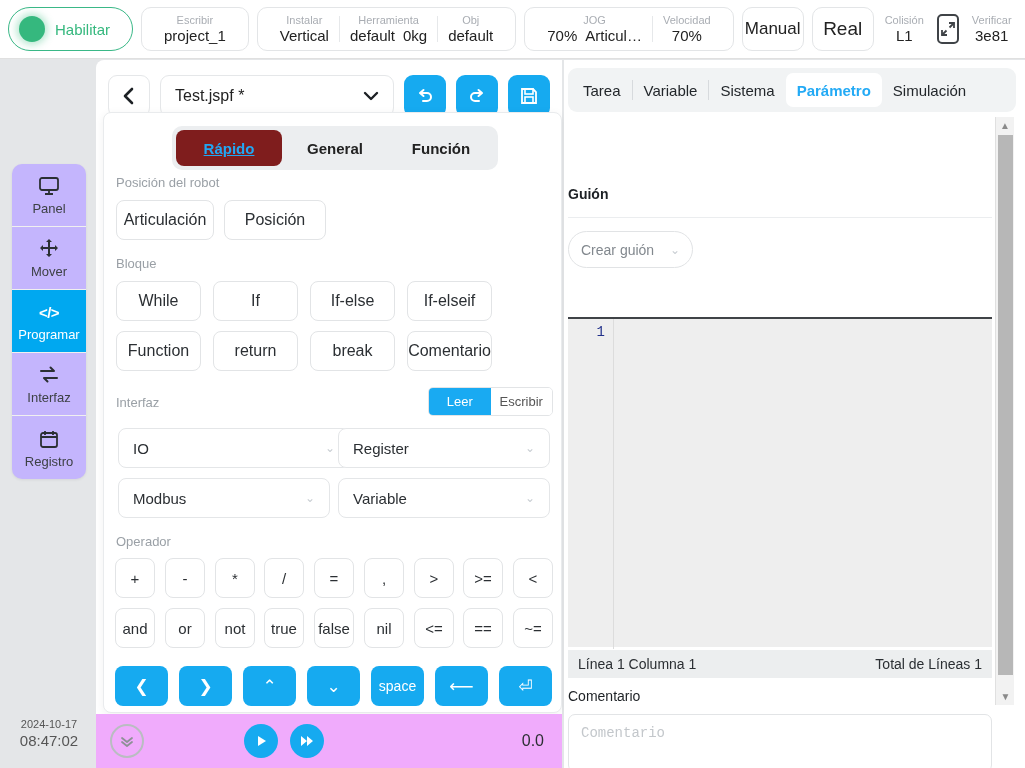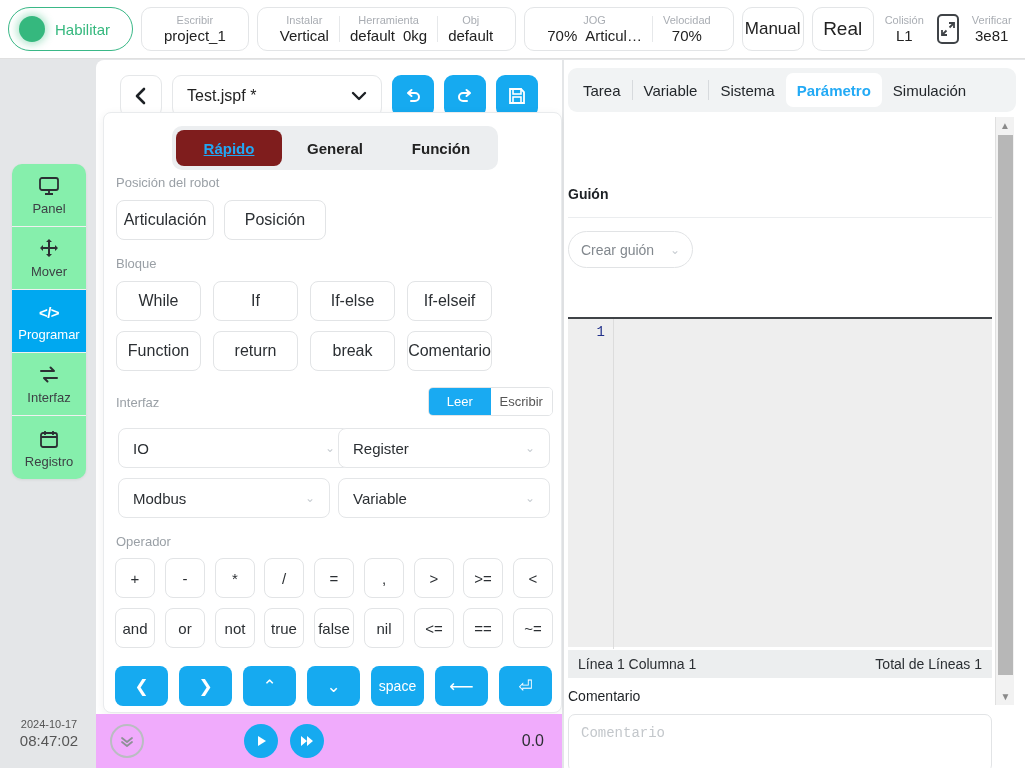--- a/index.html
+++ b/index.html
@@ -64,21 +64,21 @@
   .avatar {
     width: 40px; height: 40px; border-radius: 50%; background: #18aaf0;
     color: #fff; font-size: 15px;
     display: flex; align-items: center; justify-content: center;
     margin-left: 2px;
   }
 
   
   .sidebar {
     position: absolute; left: 12px; top: 164px; width: 74px;
-    background: #86efac; border-radius: 10px; overflow: hidden;
+    background: #c4b5fd; border-radius: 10px; overflow: hidden;
     box-shadow: 0 1px 3px rgba(0,0,0,0.07);
   }
   .side-item {
     height: 63px; display: flex; flex-direction: column;
     align-items: center; justify-content: center; gap: 3px;
     border-bottom: 1px solid #f0f0f0; color: #3d4145;
   }
   .side-item:last-child { border-bottom: none; }
   .side-item .lbl { font-size: 13px; white-space: nowrap; }
   .side-item.active { background: #00a8f0; color: #fff; }
@@ -93,21 +93,21 @@
   .clock .d { font-size: 11px; }
   .clock .t { font-size: 15px; }
 
   
   .center-panel {
     position: absolute; left: 96px; top: 60px; width: 466px; height: 708px;
     background: #fff; border-radius: 8px 0 0 0;
   }
   .file-row {
     position: absolute; left: 0; top: 8px; width: 466px; height: 56px;
-    display: flex; align-items: center; gap: 10px; padding: 0 24px;
+    display: flex; align-items: center; gap: 10px; padding: 0 12px;
   }
   .back-btn {
     width: 42px; height: 42px; border: 1px solid #e5e7e9; border-radius: 9px;
     background: #fff; display: flex; align-items: center; justify-content: center;
   }
   .file-select {
     flex: 1; height: 42px; border: 1px solid #e5e7e9; border-radius: 9px;
     background: #fff; display: flex; align-items: center;
     justify-content: space-between; padding: 0 14px; font-size: 16px; color: #222;
   }

